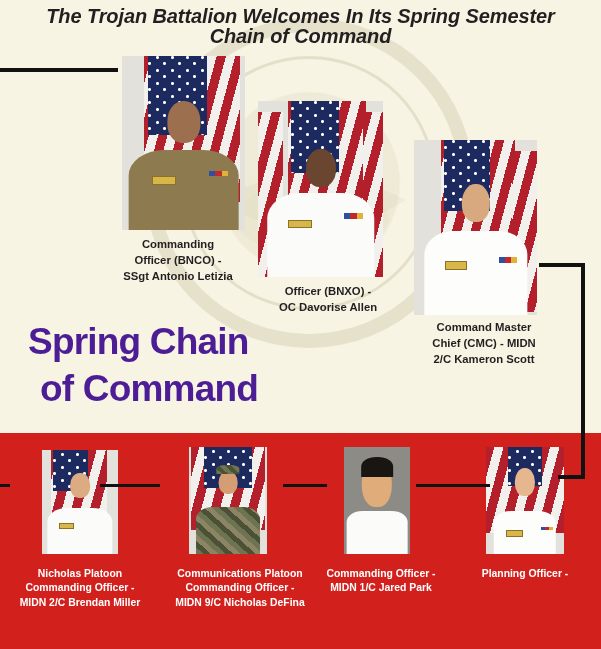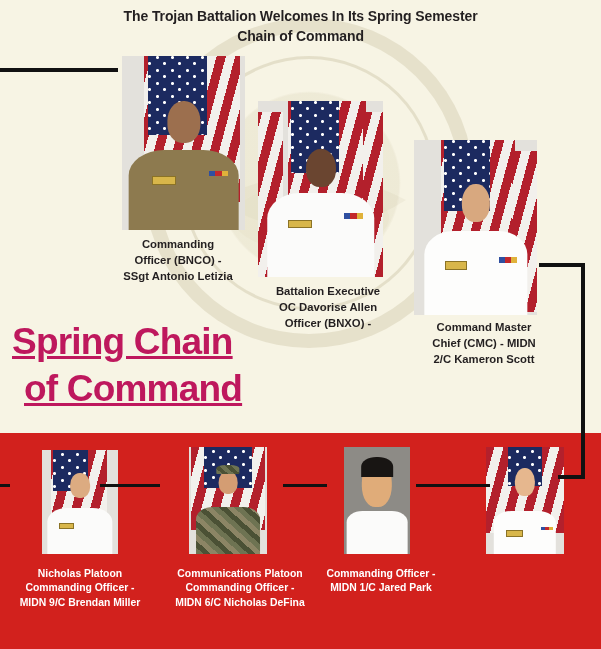--- a/index.html
+++ b/index.html
@@ -63,39 +63,39 @@
   #conn-left-edge     { left: 0px;   top: 484px; width: 10px;  height: 3px; }
 
   
   .heading {
     position: absolute;
     left: 0; top: 0; width: 601px;
     z-index: 5;
     text-align: center;
     padding-top: 6px;
     color: #231f20;
-    font-size: 14px;
+    font-size: 20px;
     font-weight: bold;
     line-height: 20px;
     letter-spacing: -0.1px;
+    font-style: italic;
   }
   .heading .l2 { display: block; }
 
   
   .big-title {
     position: absolute;
-    left: 12px; top: 318px;
+    left: 28px; top: 318px;
     width: 300px;
     z-index: 5;
-    color: #be185d;
+    color: #4c1d95;
     font-size: 37px;
     font-weight: bold;
     line-height: 47px;
     letter-spacing: -0.8px;
-    text-decoration: underline;
   }
   .big-title .l2 { display: block; padding-left: 12px; }
 
   
   .card { position: absolute; z-index: 3; }
   .photo {
     position: relative;
     width: 100%; height: 100%;
     overflow: hidden;
     background: #cfcfcf;
@@ -230,23 +230,22 @@
       </div>
       <div class="flag" style="left:-4%;width:24%;height:96%;top:6%;"></div>
       <div class="flag" style="right:-4%;width:20%;height:96%;top:6%;"></div>
       <div class="head" style="top:27%;width:24%;height:22%;background:#6a4530;"></div>
       <div class="torso" style="width:86%;height:48%;background:#fbfbfa;border-radius:30% 30% 0 0;"></div>
       <div class="nametag" style="left:24%;bottom:28%;width:19%;height:4.6%;"></div>
       <div class="ribbon" style="right:16%;bottom:33%;"></div>
     </div>
   </div>
   <div class="cap cap-top" id="cap-bnxo">
-    <div>Battalion Executive</div>
+    <div>Officer (BNXO) -</div>
     <div>OC Davorise Allen</div>
-    <div>Officer (BNXO) -</div>
   </div>
 
   <div class="card" id="card-cmc">
     <div class="photo">
       <div class="bg-wall"></div>
       <div class="flag" style="left:22%;width:60%;height:80%;">
         <div class="canton">
             <div class="stars"></div>
           </div>
       </div>
@@ -272,21 +271,21 @@
           </div>
       </div>
       <div class="head" style="top:22%;width:26%;height:24%;background:#dcab81;"></div>
       <div class="torso" style="width:86%;height:44%;background:#fbfbfa;border-radius:30% 30% 0 0;"></div>
       <div class="nametag" style="left:22%;bottom:24%;width:20%;height:5.5%;"></div>
     </div>
   </div>
   <div class="cap cap-bot" id="cap-tpco">
     <div>Nicholas Platoon</div>
     <div>Commanding Officer -</div>
-    <div>MIDN 9/C Brendan Miller</div>
+    <div>MIDN 2/C Brendan Miller</div>
   </div>
 
   <div class="card" id="card-cpco">
     <div class="photo">
       <div class="bg-wall"></div>
       <div class="flag" style="left:2%;width:96%;height:82%;">
         <div class="canton" style="left:18%;width:64%;height:52%;">
             <div class="stars"></div>
           </div>
       </div>
@@ -294,21 +293,21 @@
       <div class="torso" style="width:82%;height:44%;
            background:repeating-linear-gradient(42deg,#6e7352 0 5px,#4b5135 5px 10px,#8c8565 10px 15px);
            border-radius:26% 26% 0 0;"></div>
       <div style="position:absolute;left:50%;transform:translateX(-50%);top:17%;width:30%;height:8%;
            background:repeating-linear-gradient(42deg,#6e7352 0 4px,#4b5135 4px 8px);border-radius:40% 40% 10% 10%;"></div>
     </div>
   </div>
   <div class="cap cap-bot" id="cap-cpco">
     <div>Communications Platoon</div>
     <div>Commanding Officer -</div>
-    <div>MIDN 6/C Nicholas DeFina</div>
+    <div>MIDN 9/C Nicholas DeFina</div>
   </div>
 
   <div class="card" id="card-opco">
     <div class="photo">
       <div class="bg-wall" style="background:#8d8b86;"></div>
       <div class="head" style="top:12%;width:46%;height:44%;background:#e0ac79;"></div>
       <div style="position:absolute;left:50%;transform:translateX(-50%);top:9%;width:48%;height:19%;
            background:#181513;border-radius:48% 48% 0 0;"></div>
       <div class="torso" style="width:92%;height:40%;background:#fbfbfa;border-radius:26% 26% 0 0;"></div>
     </div>
@@ -326,15 +325,16 @@
             <div class="stars"></div>
           </div>
       </div>
       <div class="head" style="top:20%;width:26%;height:26%;background:#e6b78e;"></div>
       <div class="torso" style="width:80%;height:40%;background:#fdfdfc;border-radius:28% 28% 0 0;"></div>
       <div class="nametag" style="left:26%;bottom:16%;width:22%;height:6%;"></div>
       <div class="ribbon" style="right:14%;bottom:22%;"></div>
     </div>
   </div>
   <div class="cap cap-bot" id="cap-plo">
+    <div>Planning Officer -</div>
   </div>
 
 </div>
 
 </body></html>

